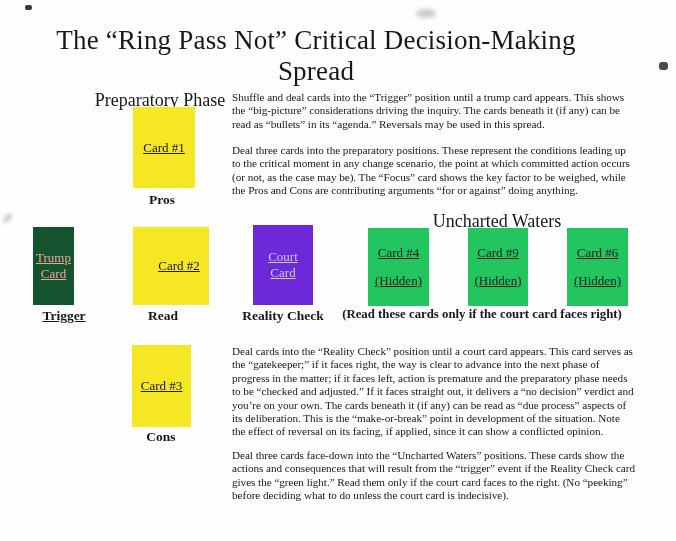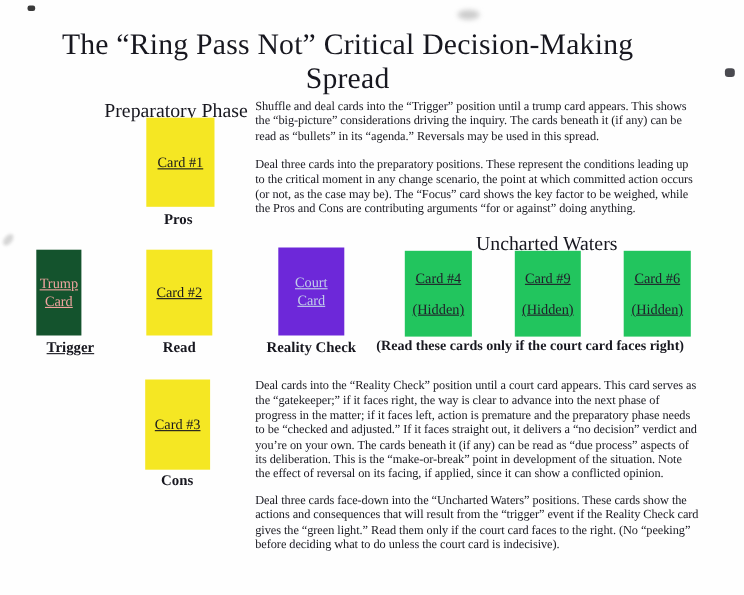--- a/index.html
+++ b/index.html
@@ -12,21 +12,21 @@
     text-align:center; font-size:27px; font-weight:400; letter-spacing:0.2px;
   }
   .card {
     position:absolute; display:flex; flex-direction:column;
     align-items:center; justify-content:center; text-align:center;
     font-size:13px; line-height:16px;text-decoration:underline;
   }
   .yellow { background:#f5e723; }
   .card1 { left:133px; top:107px; width:62px; height:81px; }
   .trump { left:33px;  top:227px; width:41px; height:78px; background:#14532d; color:#efa49f; }
-  .card2 { left:133px; top:227px; width:60px; height:78px; }
+  .card2 { left:133px; top:227px; width:60px; height:78px;padding-left:16px; }
   .court { left:253px; top:225px; width:60px; height:80px; background:#6d28d9; color:#c2cfe9; }
   .hidden-card { background:#22c55e; color:#20202a;gap:12px; }
   .card4 { left:368px; top:228px; width:61px; height:78px; }
   .card5 { left:468px; top:228px; width:60px; height:78px; }
   .card6 { left:567px; top:228px; width:61px; height:78px;text-align:center; }
   .card3 { left:132px; top:345px; width:59px; height:82px; }
   .lbl {
     position:absolute; transform:translateX(-50%);
     font-size:18px; white-space:nowrap;
   }

